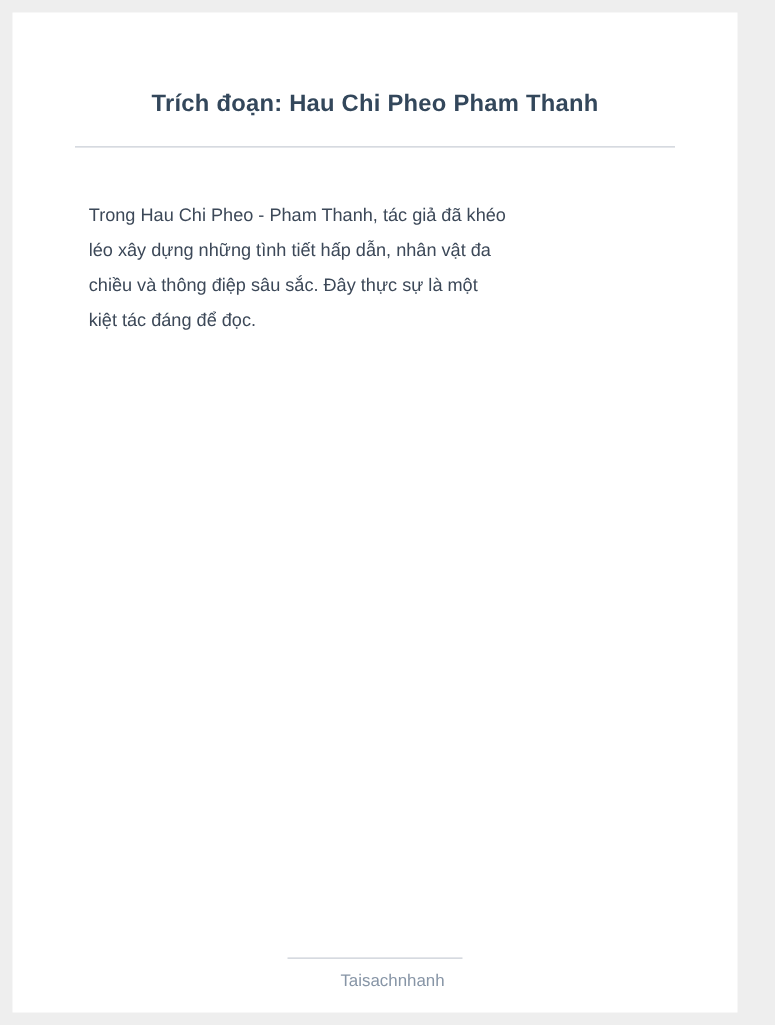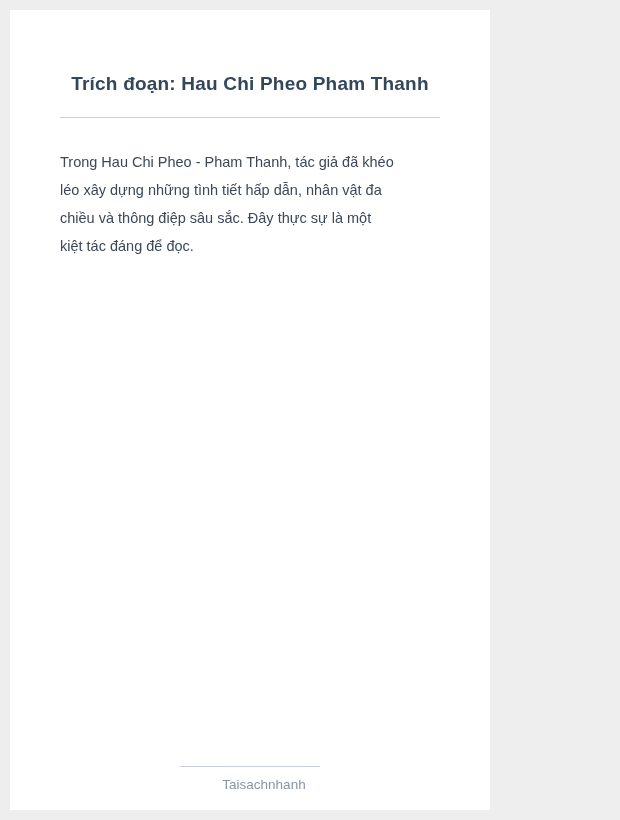--- a/index.html
+++ b/index.html
@@ -10,42 +10,42 @@
     width: 620px;
     height: 820px;
     background: #eeeeee;
     font-family: "Liberation Sans", sans-serif;
     overflow: hidden;
   }
   .page {
     position: absolute;
     left: 10px;
     top: 10px;
-    width: 480px;
+    width: 580px;
     height: 800px;
     background: #ffffff;
     box-sizing: border-box;
   }
   .doc-title {
     margin: 0;
     padding: 62px 60px 0 60px;
     text-align: center;
     font-size: 19px;
     font-weight: bold;
     color: #33475b;
     letter-spacing: 0.2px;
     line-height: 1.3;
   }
   .title-rule {
     margin: 20px 50px 0 50px;
     height: 1px;
     background: #c9ced6;
   }
   .body-text {
-    margin: 0;
+    margin: 11px;
     padding: 30px 50px 0 50px;
     font-size: 14.5px;
     line-height: 28px;
     color: #3c4858;
     white-space: pre-line;
   }
   .footer {
     position: absolute;
     left: 0;
     right: 0;

